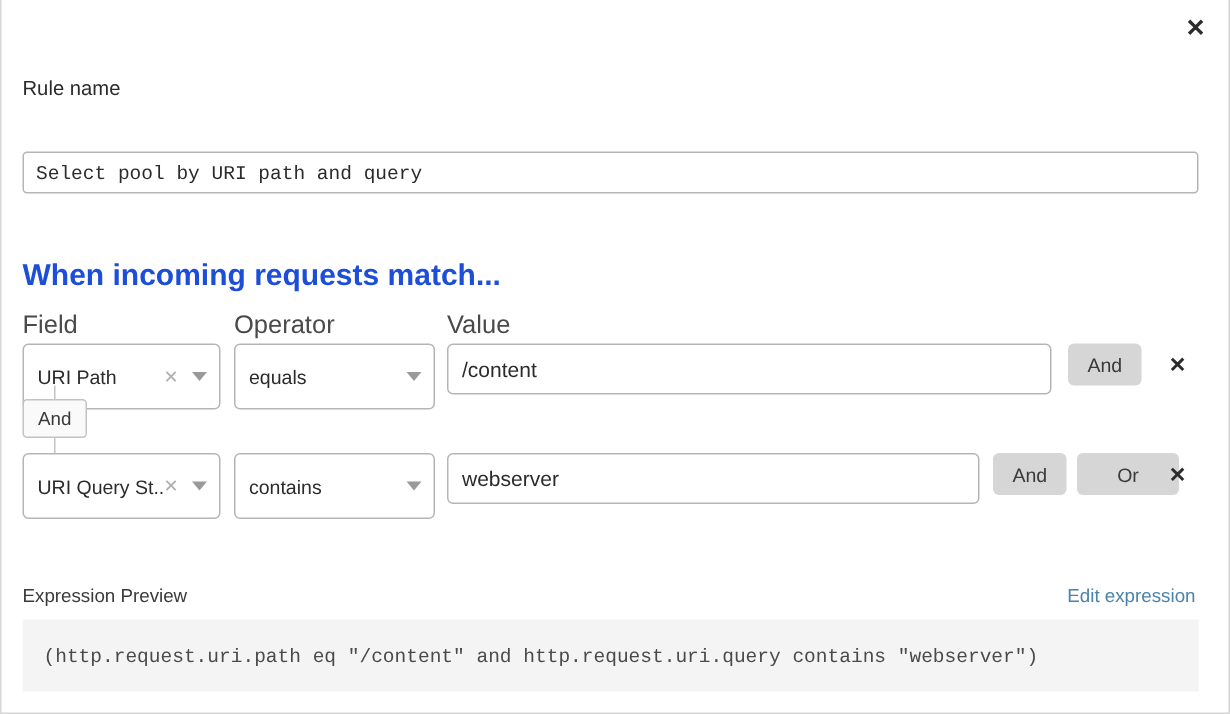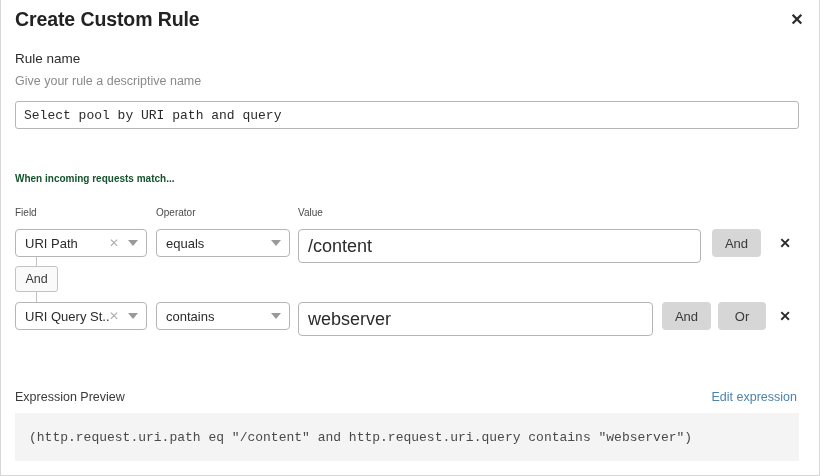--- a/index.html
+++ b/index.html
@@ -52,37 +52,37 @@
     background: #fff;
     font-family: Liberation Mono, monospace;
     font-size: 13px; color: #2b2b2b;
     padding: 0 8px;
     outline: none;
   }
 
   
   #match-heading {
     position: absolute; left: 14px; top: 173px;
-    font-size: 10px; font-weight: bold; color: #14532d;
+    font-size: 20px; font-weight: bold; color: #1d4ed8;
   }
   .col-label {
     position: absolute; top: 207px;
-    font-size: 10px; color: #4a4a4a;
+    font-size: 17px; color: #4a4a4a;
   }
   #label-field    { left: 14px; }
   #label-operator { left: 155px; }
   #label-value    { left: 297px; }
 
   
   .cond-row { position: absolute; left: 0; width: 820px; height: 30px; }
   #row-1 { top: 229px; }
   #row-2 { top: 302px; }
 
   .select-box {
-    position: absolute; height: 28px;
+    position: absolute; height: 44px;
     border: 1px solid #b5b5b5; border-radius: 4px;
     background: #fff;
     display: flex; align-items: center;
     padding: 0 6px 0 9px;
     font-size: 13px; color: #2b2b2b;
     cursor: pointer;
     overflow: hidden;
   }
   .select-field    { left: 14px;  width: 132px; }
   .select-operator { left: 155px; width: 134px; gap: 28px; }
@@ -101,36 +101,36 @@
     border-right: 5px solid transparent;
     border-top: 6px solid #9a9a9a;
     margin-right: 2px;
   }
 
   .value-input {
     position: absolute; left: 297px; height: 28px;
     border: 1px solid #b5b5b5; border-radius: 4px;
     background: #fff;
     font-family: "Liberation Sans", sans-serif;
-    font-size: 18px; color: #2b2b2b;
+    font-size: 14px; color: #2b2b2b;
     padding: 16px 9px; outline: none;
   }
   #value-1 { width: 403px; }
   #value-2 { width: 355px; }
 
   .logic-btn {
     position: absolute; height: 28px;
     background: #d6d6d6; border: none; border-radius: 4px;
     font-family: "Liberation Sans", sans-serif;
     font-size: 13px; color: #3a3a3a;
     cursor: pointer; padding: 0;
   }
   #and-1 { left: 711px; width: 49px; }
   #and-2 { left: 661px; width: 49px; }
-  #or-2  { left: 717px; width: 48px; }
+  #or-2  { left: 717px; width: 68px; }
 
   .delete-btn {
     position: absolute; left: 774px; width: 20px; height: 28px;
     display: flex; align-items: center; justify-content: center;
     background: none; border: none; padding: 0;
     color: #2b2b2b; font-size: 14px; font-weight: bold;
     cursor: pointer; line-height: 1;
   }
 
   
@@ -169,25 +169,23 @@
     font-family: "Liberation Mono", monospace;
     font-size: 13px; color: #4a4a4a;
     white-space: nowrap; overflow: hidden;
   }
 </style>
 </head>
 <body>
 
 <div id="card">
 
-  <div id="modal-title">Create Custom Rule</div>
   <button id="close-btn">✕</button>
 
   <div id="rule-name-label">Rule name</div>
-  <div id="rule-name-help">Give your rule a descriptive name</div>
   <input id="rule-name-input" type="text" value="Select pool by URI path and query" style="">
 
   <div id="match-heading">When incoming requests match...</div>
   <div class="col-label" id="label-field">Field</div>
   <div class="col-label" id="label-operator">Operator</div>
   <div class="col-label" id="label-value">Value</div>
 
   <div class="cond-row" id="row-1">
     <div class="select-box select-field">
       <span class="select-text">URI Path</span>

